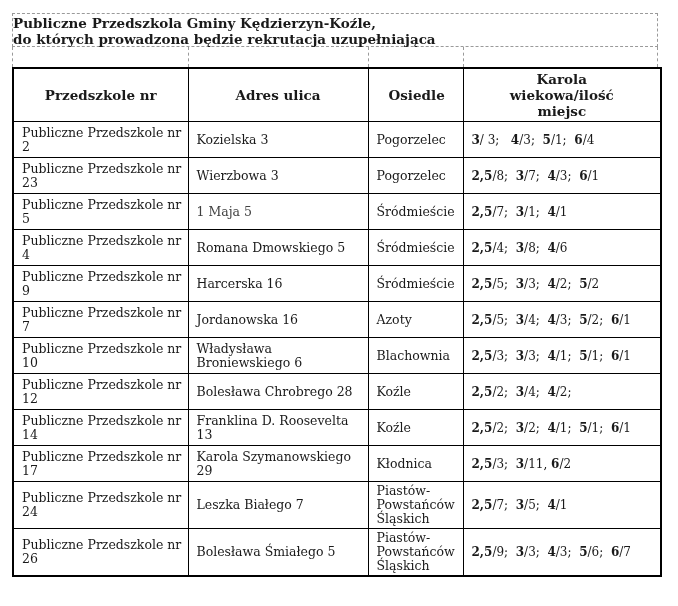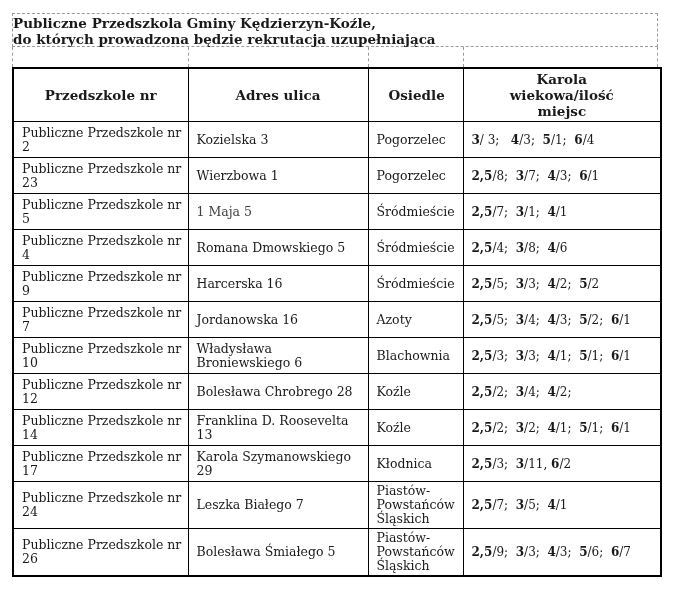--- a/index.html
+++ b/index.html
@@ -116,21 +116,21 @@
   </thead>
   <tbody>
       <tr>
         <td class="col-name">Publiczne Przedszkole nr 2</td>
         <td class="col-address">Kozielska 3</td>
         <td class="col-district">Pogorzelec</td>
         <td class="col-groups"><b>3</b>/ 3;   <b>4</b>/3;  <b>5</b>/1;  <b>6</b>/4</td>
       </tr>
       <tr>
         <td class="col-name">Publiczne Przedszkole nr 23</td>
-        <td class="col-address">Wierzbowa 1</td>
+        <td class="col-address">Wierzbowa 3</td>
         <td class="col-district">Pogorzelec</td>
         <td class="col-groups"><b>2,5</b>/8;  <b>3</b>/7;  <b>4</b>/3;  <b>6</b>/1</td>
       </tr>
       <tr>
         <td class="col-name">Publiczne Przedszkole nr 5</td>
         <td class="col-address muted">1 Maja 5</td>
         <td class="col-district">Śródmieście</td>
         <td class="col-groups"><b>2,5</b>/7;  <b>3</b>/1;  <b>4</b>/1</td>
       </tr>
       <tr>

